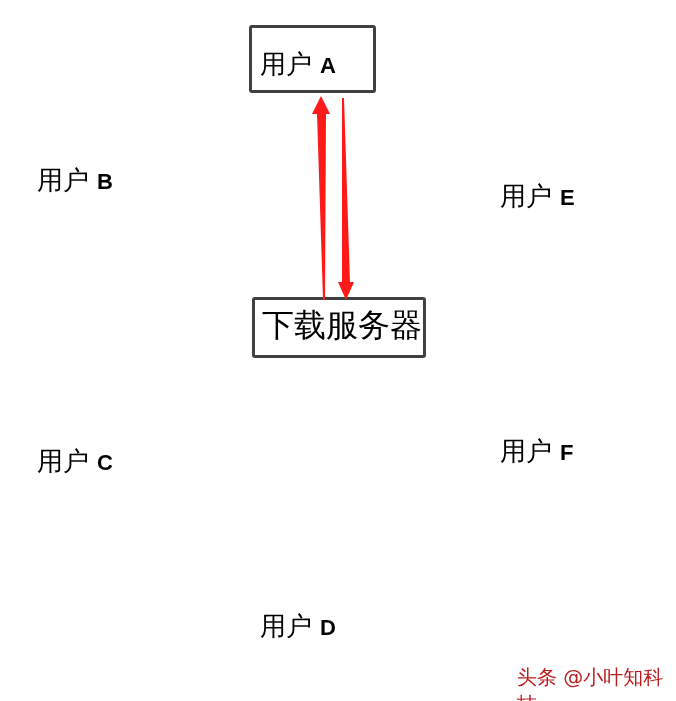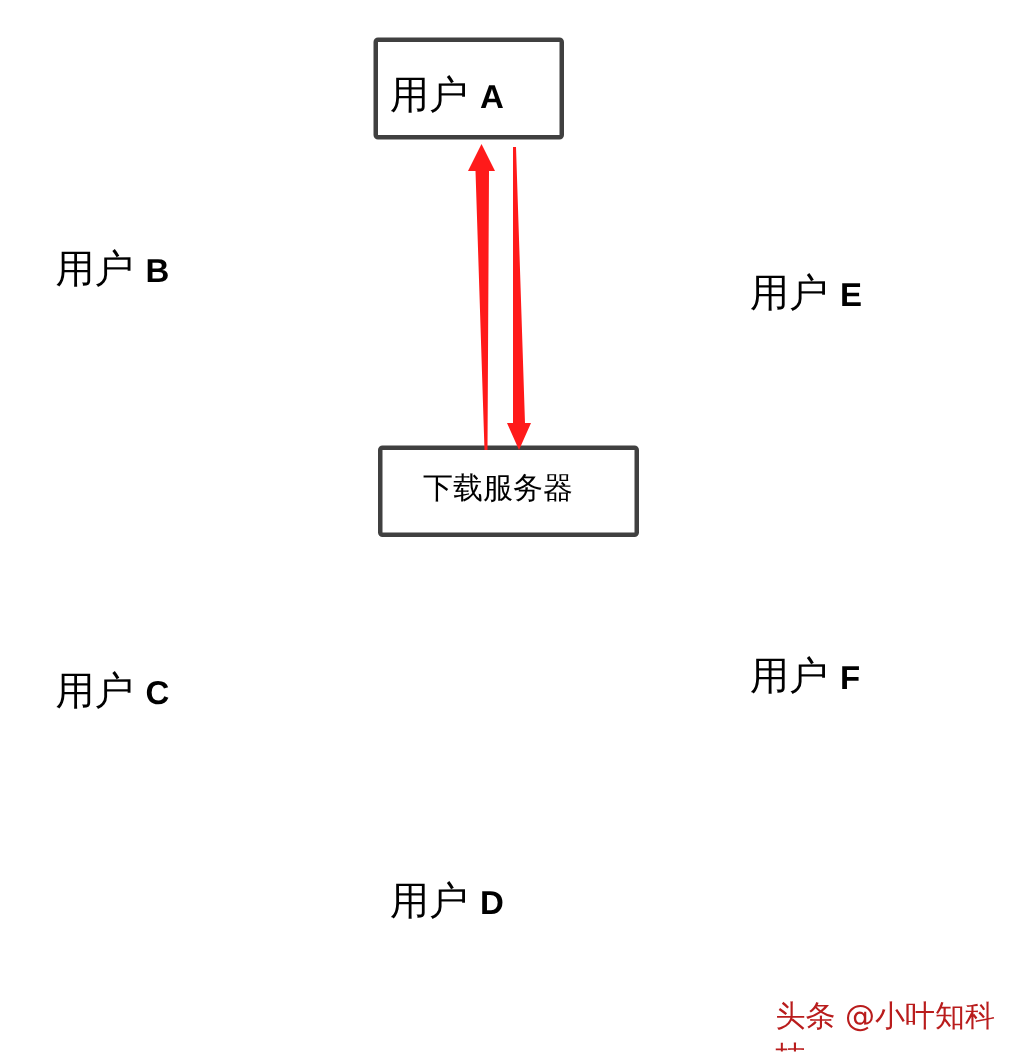--- a/index.html
+++ b/index.html
@@ -22,33 +22,33 @@
 
 <div class="node" style="left:37px; top:165px;text-align:center;">
   <span class="cn">用户</span><span class="letter">B</span>
 </div>
 
 <div class="node" style="left:500px; top:165px;margin-top:16px;">
   <span class="cn">用户</span><span class="letter">E</span>
 </div>
 
 <div class="box" style="left:252px; top:297px; width:174px; height:61px;"></div>
-<div class="node" style="left:262px; top:310px; font-size:20px;margin-left:20px;">
+<div class="node" style="left:262px; top:310px; font-size:32px;">
   <span class="cn">下载服务器</span>
 </div>
 
 <div class="node" style="left:37px; top:446px;">
   <span class="cn">用户</span><span class="letter">C</span>
 </div>
 
 <div class="node" style="left:500px; top:436px;">
   <span class="cn">用户</span><span class="letter">F</span>
 </div>
 
-<div class="node" style="left:260px; top:586px;">
+<div class="node" style="left:260px; top:611px;">
   <span class="cn">用户</span><span class="letter">D</span>
 </div>
 
 <svg class="arrows" width="676" height="701">
 
   <polygon fill="#ff1a1a" points="323,300 325,300 326,114 330,114 321,96 312,114 317,114"></polygon>
 
   <polygon fill="#ff1a1a" points="342,98 344,98 350,282 354,282 346,300 338,282 342,282"></polygon>
 </svg>
 

